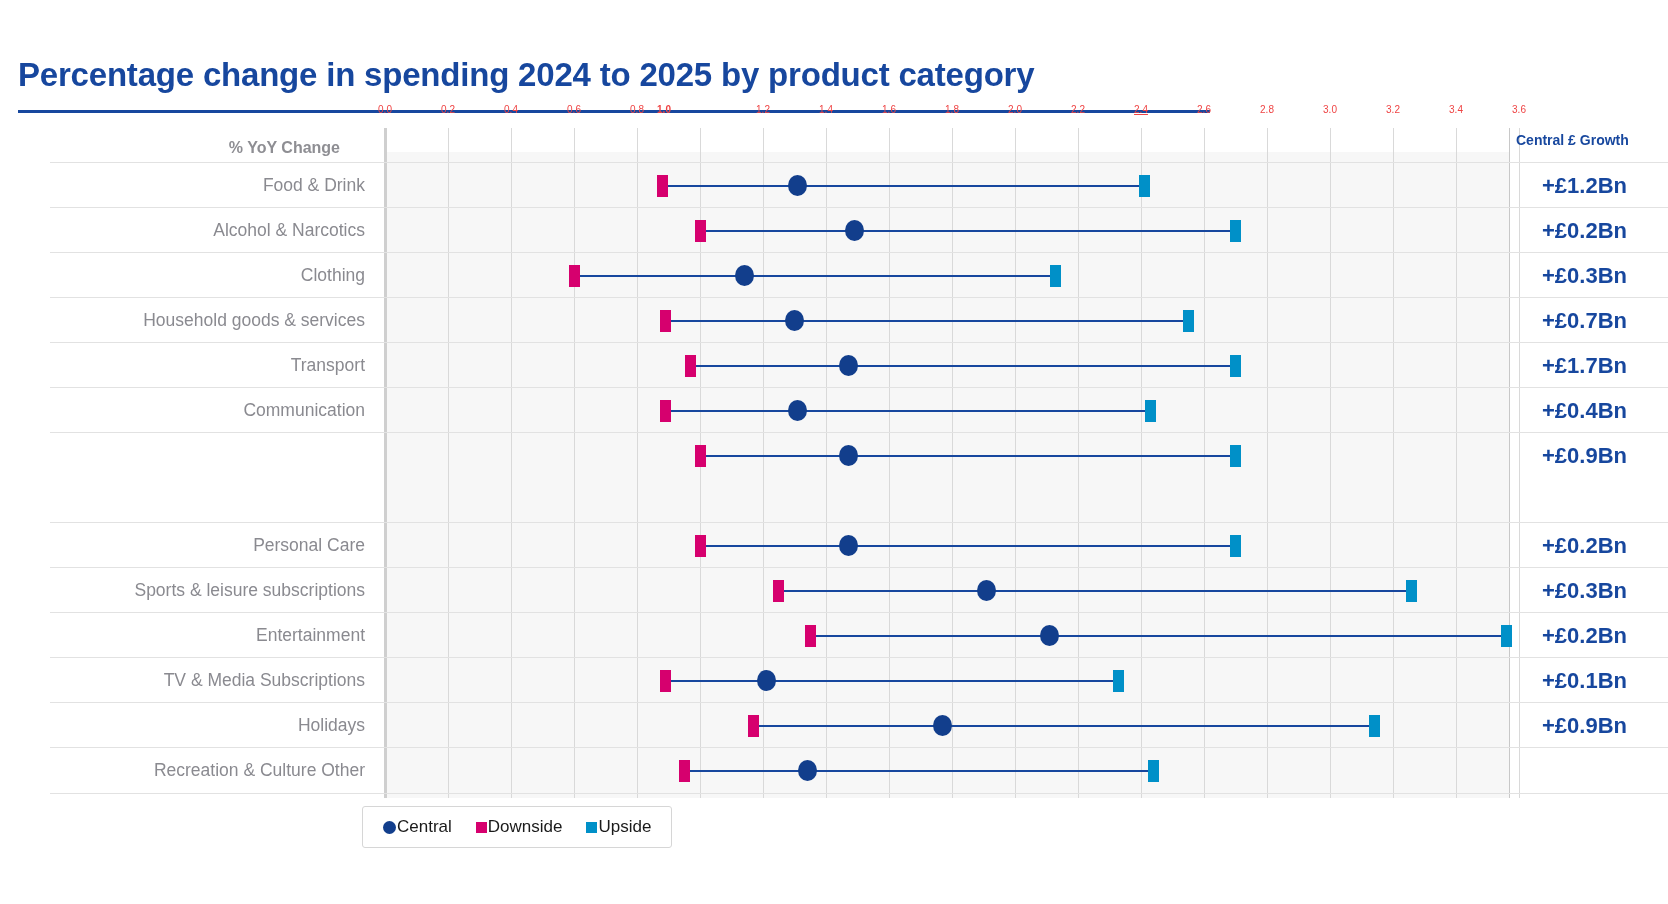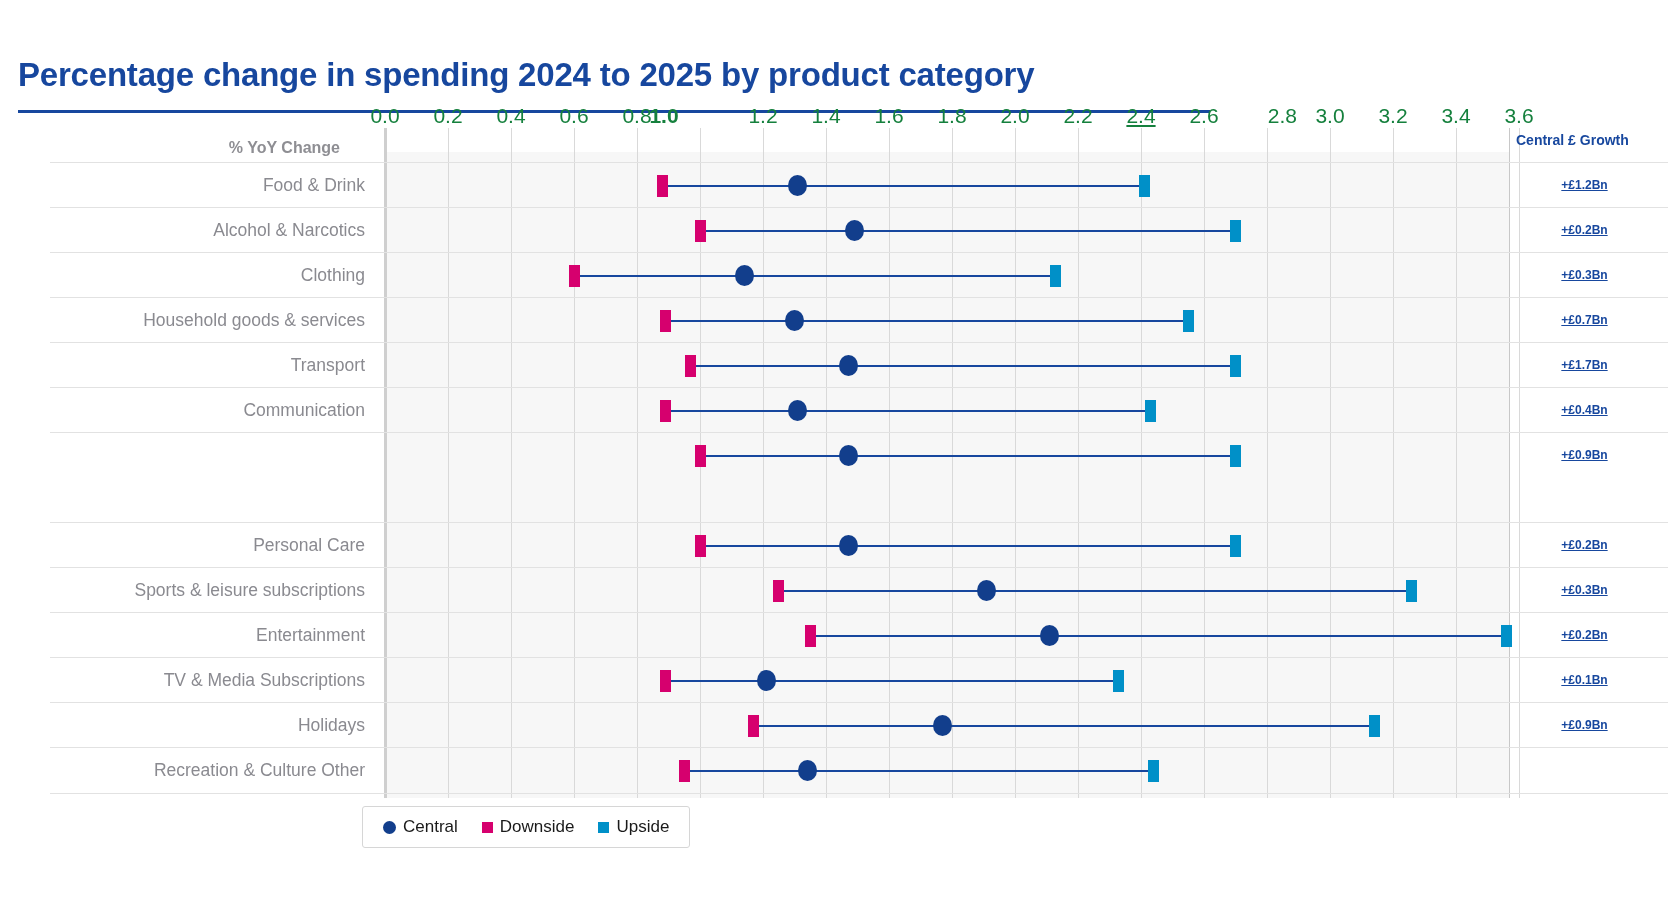--- a/index.html
+++ b/index.html
@@ -23,21 +23,21 @@
     position:absolute; left:18px; top:62px; width:1192px; height:3px;
     background:#17479E;
   }
 
   
   #chart{
     position:absolute; left:0; top:78px; width:1668px; height:740px;
   }
   .axis-label{
     position:absolute; top:26px;
-    font-size:21px; color:#15803d; text-align:center;
+    font-size:10px; color:#ef4444; text-align:center;
     width:60px; margin-left:-30px;
   }
   #axis-name{
     position:absolute; top:26px; left:190px; width:150px;
     text-align:right; font-size:16px; font-weight:bold; color:#8e8e93;margin-top:35px;
   }
   #value-col-header{
     position:absolute; top:54px; left:1516px; width:150px;
     font-size:14px; font-weight:bold; color:#17479E;
   }
@@ -65,21 +65,21 @@
   }
   .row.last{ border-bottom:1px solid #e2e2e2; }
   .row-label{
     position:absolute; left:0px; top:0; width:315px; height:45px;
     line-height:45px; text-align:right;
     font-size:17.5px; color:#8a8a90; white-space:nowrap;
   }
   .row-value{
     position:absolute; left:1462px; top:0; width:145px; height:45px;
     line-height:45px; text-align:center;
-    font-size:12px; font-weight:bold; color:#17479E;text-decoration:underline;
+    font-size:22px; font-weight:bold; color:#17479E;
   }
   .range-line{
     position:absolute; height:2px; background:#17479E; top:21.5px;
   }
   .m-down{
     position:absolute; width:11px; height:22px; background:#D6006E;
     top:11.5px; margin-left:-5.5px;
   }
   .m-up{
     position:absolute; width:11px; height:22px; background:#0090C8;
@@ -91,21 +91,21 @@
   }
 
   
   #legend{
     position:absolute; left:362px; top:806px;
     height:42px; background:#ffffff;
     border:1px solid #d6d6d6; border-radius:3px;
     display:flex; align-items:center; gap:24px;
     padding:0 20px; box-sizing:border-box;
   }
-  .legend-item{ display:flex; align-items:center; gap:7px; }
+  .legend-item{ display:flex; align-items:center; gap:1px; }
   .legend-text{ font-size:17px; color:#1a1a1a; }
   .sw-circle{ width:13px; height:13px; border-radius:50%; background:#123E8C; display:inline-block;}
   .sw-square-d{ width:11px; height:11px; background:#D6006E; display:inline-block;}
   .sw-square-u{ width:11px; height:11px; background:#0090C8; display:inline-block;}
 </style>
 </head>
 <body>
 
 <div id="title-block">
   <div id="page-title">Percentage change in spending 2024 to 2025 by product category</div>
@@ -147,21 +147,21 @@
       <div class="axis-label" style="left: 637px;">0.8</div>
       <div class="axis-label" style="left: 664px; font-weight: bold;">1.0</div>
       <div class="axis-label" style="left: 763px;">1.2</div>
       <div class="axis-label" style="left: 826px;">1.4</div>
       <div class="axis-label" style="left: 889px;">1.6</div>
       <div class="axis-label" style="left: 952px;">1.8</div>
       <div class="axis-label" style="left: 1015px;">2.0</div>
       <div class="axis-label" style="left: 1078px;">2.2</div>
       <div class="axis-label" style="left: 1141px; text-decoration: underline;">2.4</div>
       <div class="axis-label" style="left: 1204px;">2.6</div>
-      <div class="axis-label" style="left: 1267px; text-align: right;">2.8</div>
+      <div class="axis-label" style="left: 1267px;">2.8</div>
       <div class="axis-label" style="left: 1330px;">3.0</div>
       <div class="axis-label" style="left: 1393px;">3.2</div>
       <div class="axis-label" style="left: 1456px;">3.4</div>
       <div class="axis-label" style="left: 1519px;">3.6</div>
     </div>
 
   <div id="value-col-header">Central £ Growth</div>
 
   <div id="rows">
       <div class="row" style="top: 84px;">

